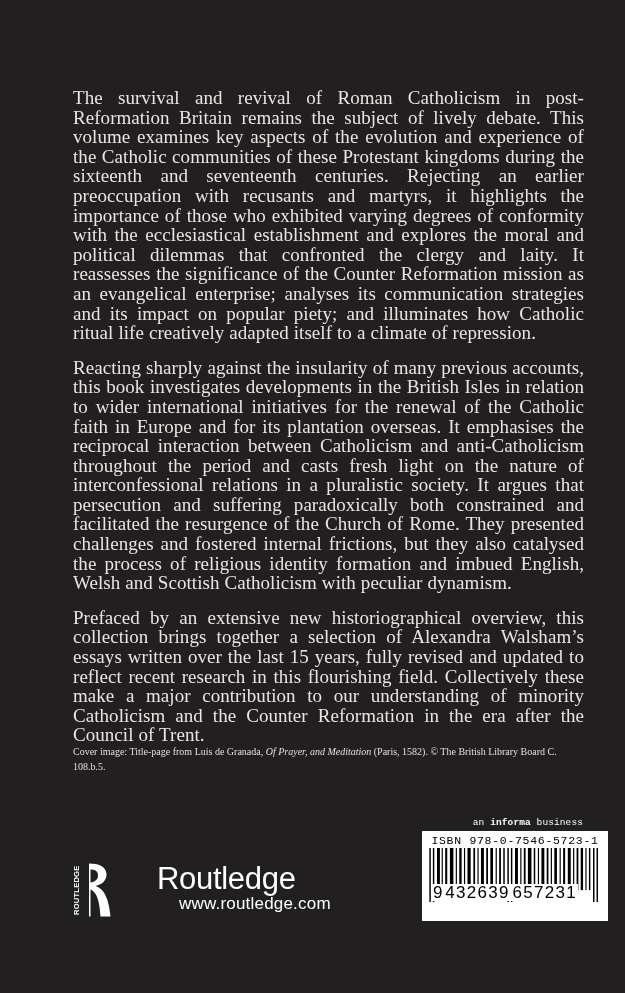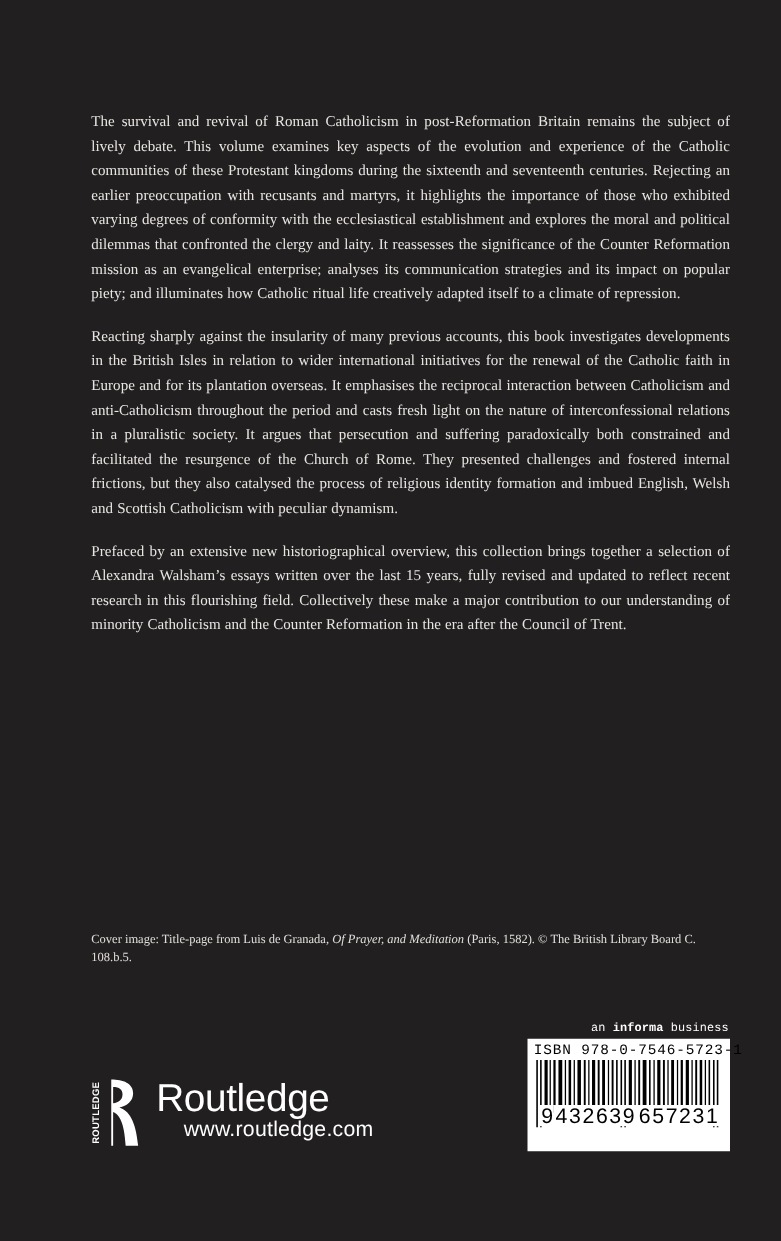--- a/index.html
+++ b/index.html
@@ -21,21 +21,21 @@
   
   .blurb {
     position: absolute;
     left: 73px;
     top: 88px;
     width: 511px;
   }
   .blurb p {
     margin: 0 0 15px 0;
     color: #e9e6e2;
-    font-size: 12px;
+    font-size: 19px;
     line-height: 19.6px;
     text-align: justify;
     text-justify: inter-word;
     letter-spacing: 0.05px;
     word-spacing: 0.2px;
   }
   .blurb p:last-child { margin-bottom: 0; }
 
   
   .credit {
@@ -62,21 +62,21 @@
     white-space: nowrap;
     text-align: right;
   }
   .informa b { font-weight: 700; }
 
   
   .barcode-box {
     position: absolute;
     left: 422px;
     top: 831px;
-    width: 162px;
+    width: 186px;
     height: 90px;
     background: #ffffff;
     box-sizing: border-box;
     padding: 3px 5px 2px 5px;
   }
   .isbn-text {
     font-family: "Liberation Mono", "DejaVu Sans Mono", monospace;
     font-size: 11.5px;
     color: #000;
     letter-spacing: 0.7px;
@@ -113,20 +113,21 @@
   .bc-digits .g3 { letter-spacing: 1.3px; margin-right: 20px; }
 
   
   .logo {
     position: absolute;
     left: 70px;
     top: 862px;
     display: flex;
     align-items: flex-start;
     font-family: "Liberation Sans", "DejaVu Sans", sans-serif;
+    gap: 32px;
   }
   .logo-mark {
     position: relative;
     width: 46px;
     height: 56px;
     flex: 0 0 auto;
   }
   .logo-mark svg { display:block; }
   .logo-text { margin-left: 9px; padding-top: 1px; }
   .logo-word {

